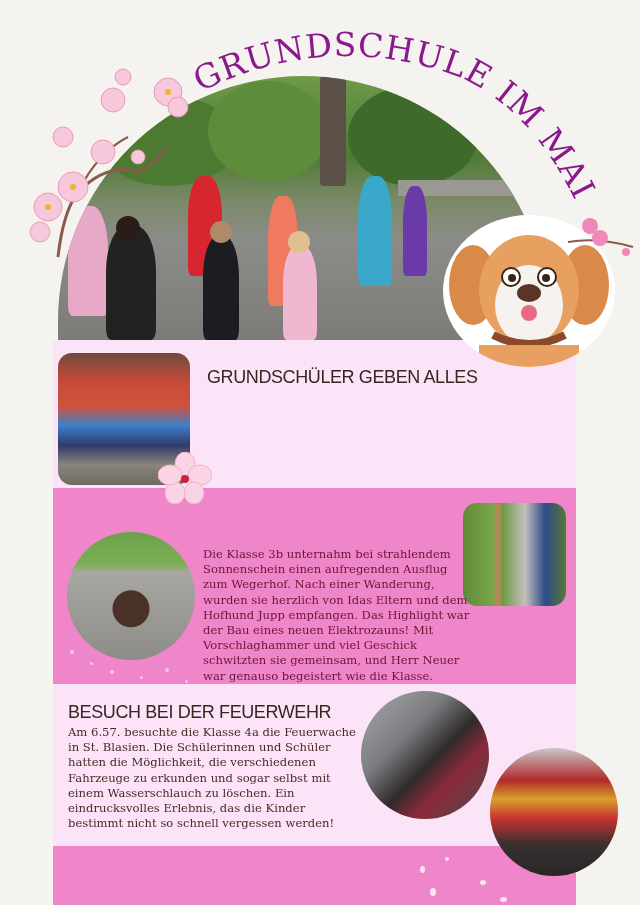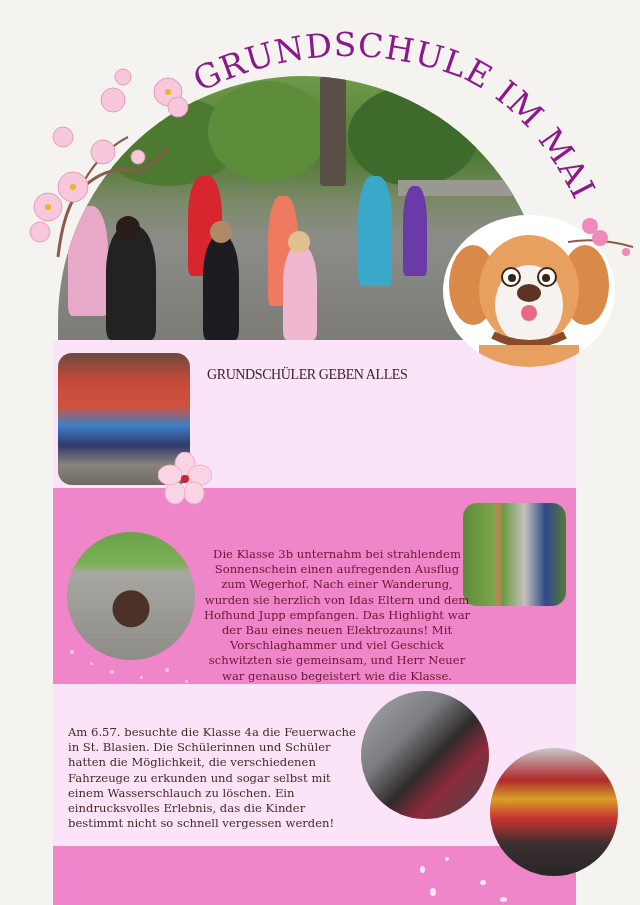--- a/index.html
+++ b/index.html
@@ -45,36 +45,36 @@
 
   
   .panel { position: absolute; left: 53px; width: 523px; }
   .panel-1 { top: 340px; height: 148px; background: #fbe3f8; z-index: 1; }
   .panel-2 { top: 488px; height: 196px; background: #ef86c9; z-index: 1; }
   .panel-3 { top: 684px; height: 162px; background: #fbe3f8; z-index: 1; }
   .panel-4 { top: 846px; height: 59px; background: #ef86c9; z-index: 1; }
 
   .heading {
     position: absolute;
-    font-family: Liberation Serif, serif;
-    font-size: 14px;
+    font-family: Liberation Sans, sans-serif;
+    font-size: 18px;
     letter-spacing: -0.4px;
     color: #3b2520;
     text-transform: uppercase;
     white-space: nowrap;
   }
   .heading.dark-red { color: #6a1535; }
   .body-text {
     position: absolute;
     font-family: "DejaVu Serif", serif;
     font-size: 11.6px;
     line-height: 15.2px;
     color: #4a2a22;
   }
-  .body-text.red { color: #6a1535; text-align: center; }
+  .body-text.red { color: #6a1535; }
 
   
   .photo { position: absolute; overflow: hidden; z-index: 3; }
   .rounded { border-radius: 14px; }
   .circle { border-radius: 50%; }
 
   .p-run {
     left: 58px; top: 353px; width: 132px; height: 132px;
     background: linear-gradient(180deg, #6b4a3e 0%, #c24a3a 20%, #d1523c 40%, #3e7fc8 55%, #2f3a6a 70%, #8a857a 85%, #6e6a62 100%);
   }
@@ -160,20 +160,21 @@
   <div class="panel panel-3"></div>
   <div class="panel panel-4"></div>
 
   <div class="photo rounded p-run"></div>
   <div class="heading" style="left:207px;top:367px;z-index:3;">GRUNDSCHÜLER GEBEN ALLES</div>
 
   <div class="photo circle p-dog"></div>
   <div class="photo rounded p-fence"></div>
   <div class="body-text red" style="left:203px;top:547px;width:268px;z-index:3;">Die Klasse 3b unternahm bei strahlendem Sonnenschein einen aufregenden Ausflug zum Wegerhof. Nach einer Wanderung, wurden sie herzlich von Idas Eltern und dem Hofhund Jupp empfangen. Das Highlight war der Bau eines neuen Elektrozauns! Mit Vorschlaghammer und viel Geschick schwitzten sie gemeinsam, und Herr Neuer war genauso begeistert wie die Klasse.</div>
 
+  <div class="heading" style="left:68px;top:702px;z-index:3;">BESUCH BEI DER FEUERWEHR</div>
   <div class="body-text" style="left:68px;top:725px;width:290px;z-index:3;">Am 6.57. besuchte die Klasse 4a die Feuerwache in St. Blasien. Die Schülerinnen und Schüler hatten die Möglichkeit, die verschiedenen Fahrzeuge zu erkunden und sogar selbst mit einem Wasserschlauch zu löschen. Ein eindrucksvolles Erlebnis, das die Kinder bestimmt nicht so schnell vergessen werden!</div>
   <div class="photo circle p-hose"></div>
   <div class="photo circle p-truck"></div>
 
   <svg class="blossom" style="left:18px;top:62px;" width="175" height="200" viewBox="0 0 175 200">
     <path d="M 40 195 Q 45 150 60 130 Q 90 100 120 110 Q 140 100 150 85" stroke="#8a5a4a" stroke-width="3" fill="none"></path>
     <path d="M 60 130 Q 80 90 110 75" stroke="#8a5a4a" stroke-width="2" fill="none"></path>
     <g fill="#f7c8dc" stroke="#e89ab8" stroke-width="1">
       <circle cx="30" cy="145" r="14"></circle>
         <circle cx="55" cy="125" r="15"></circle>

